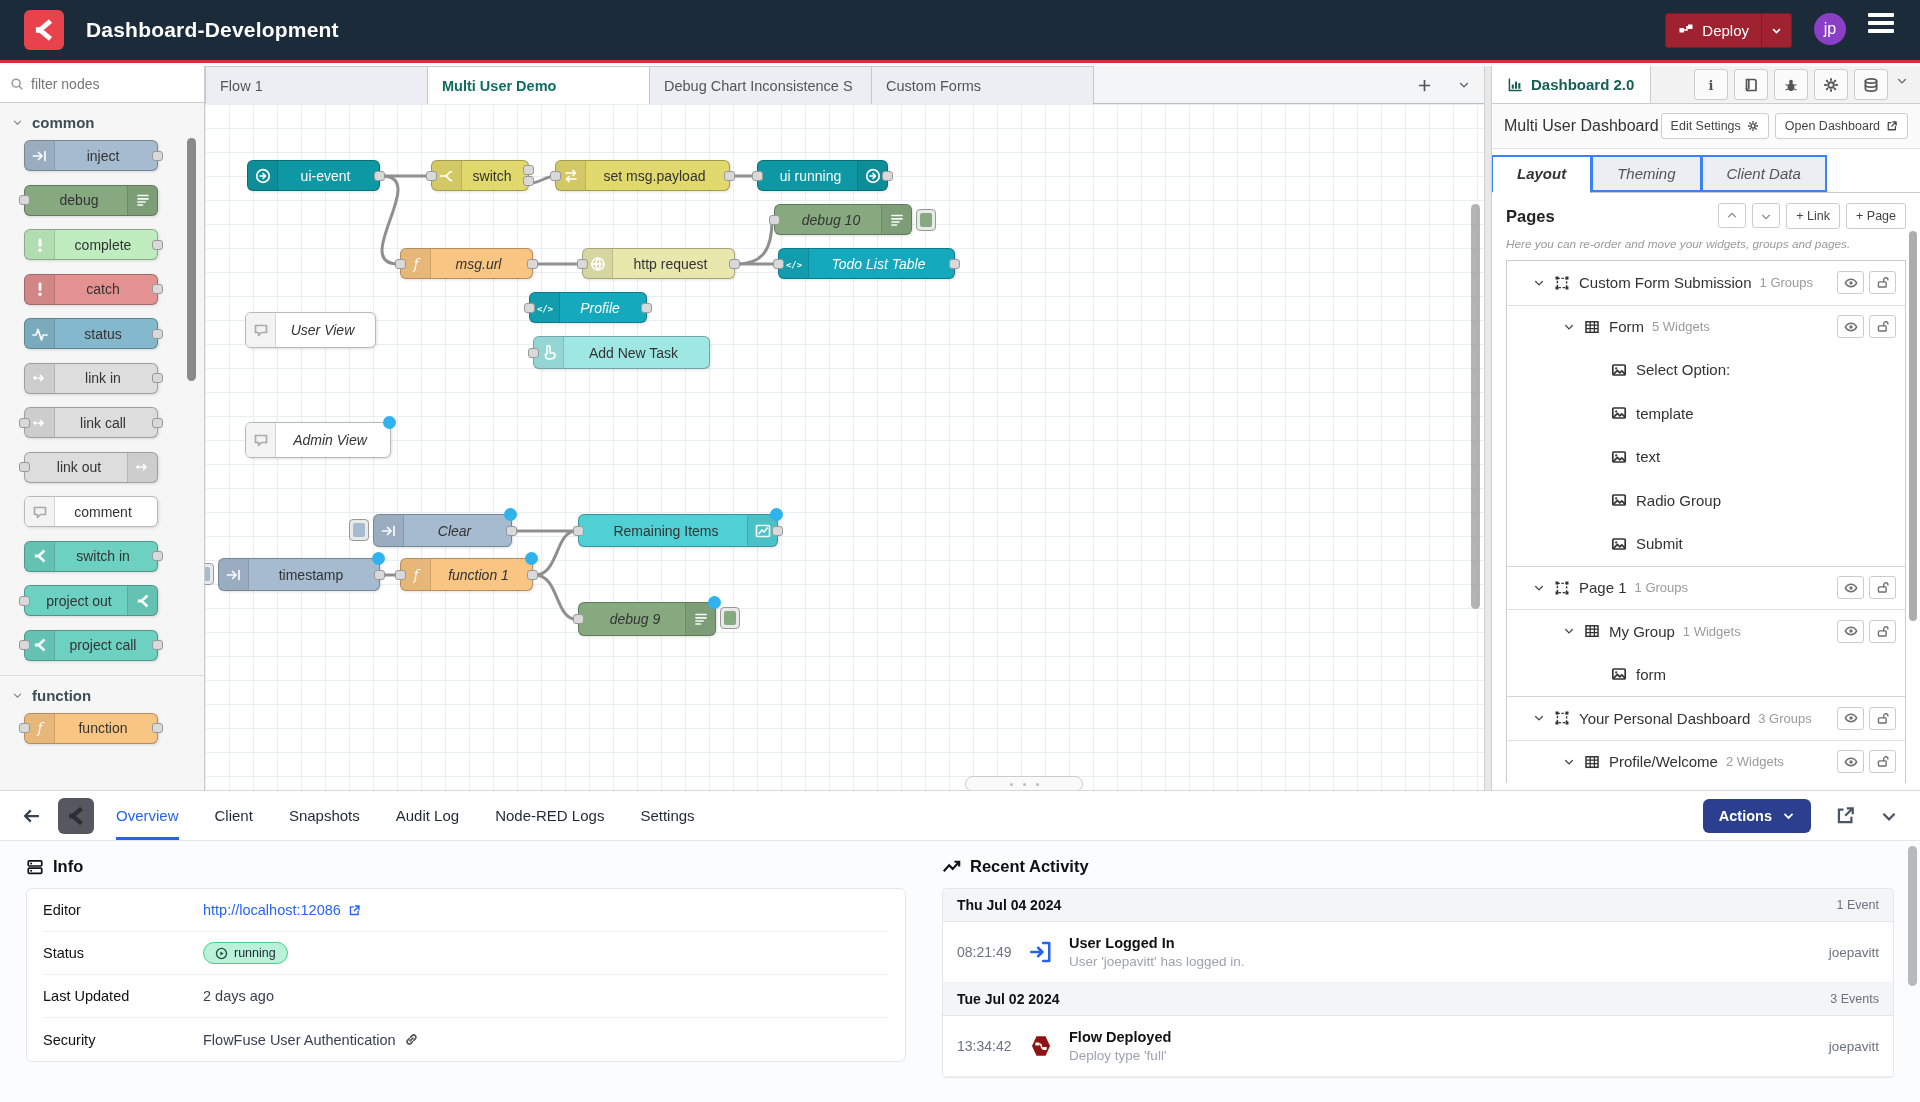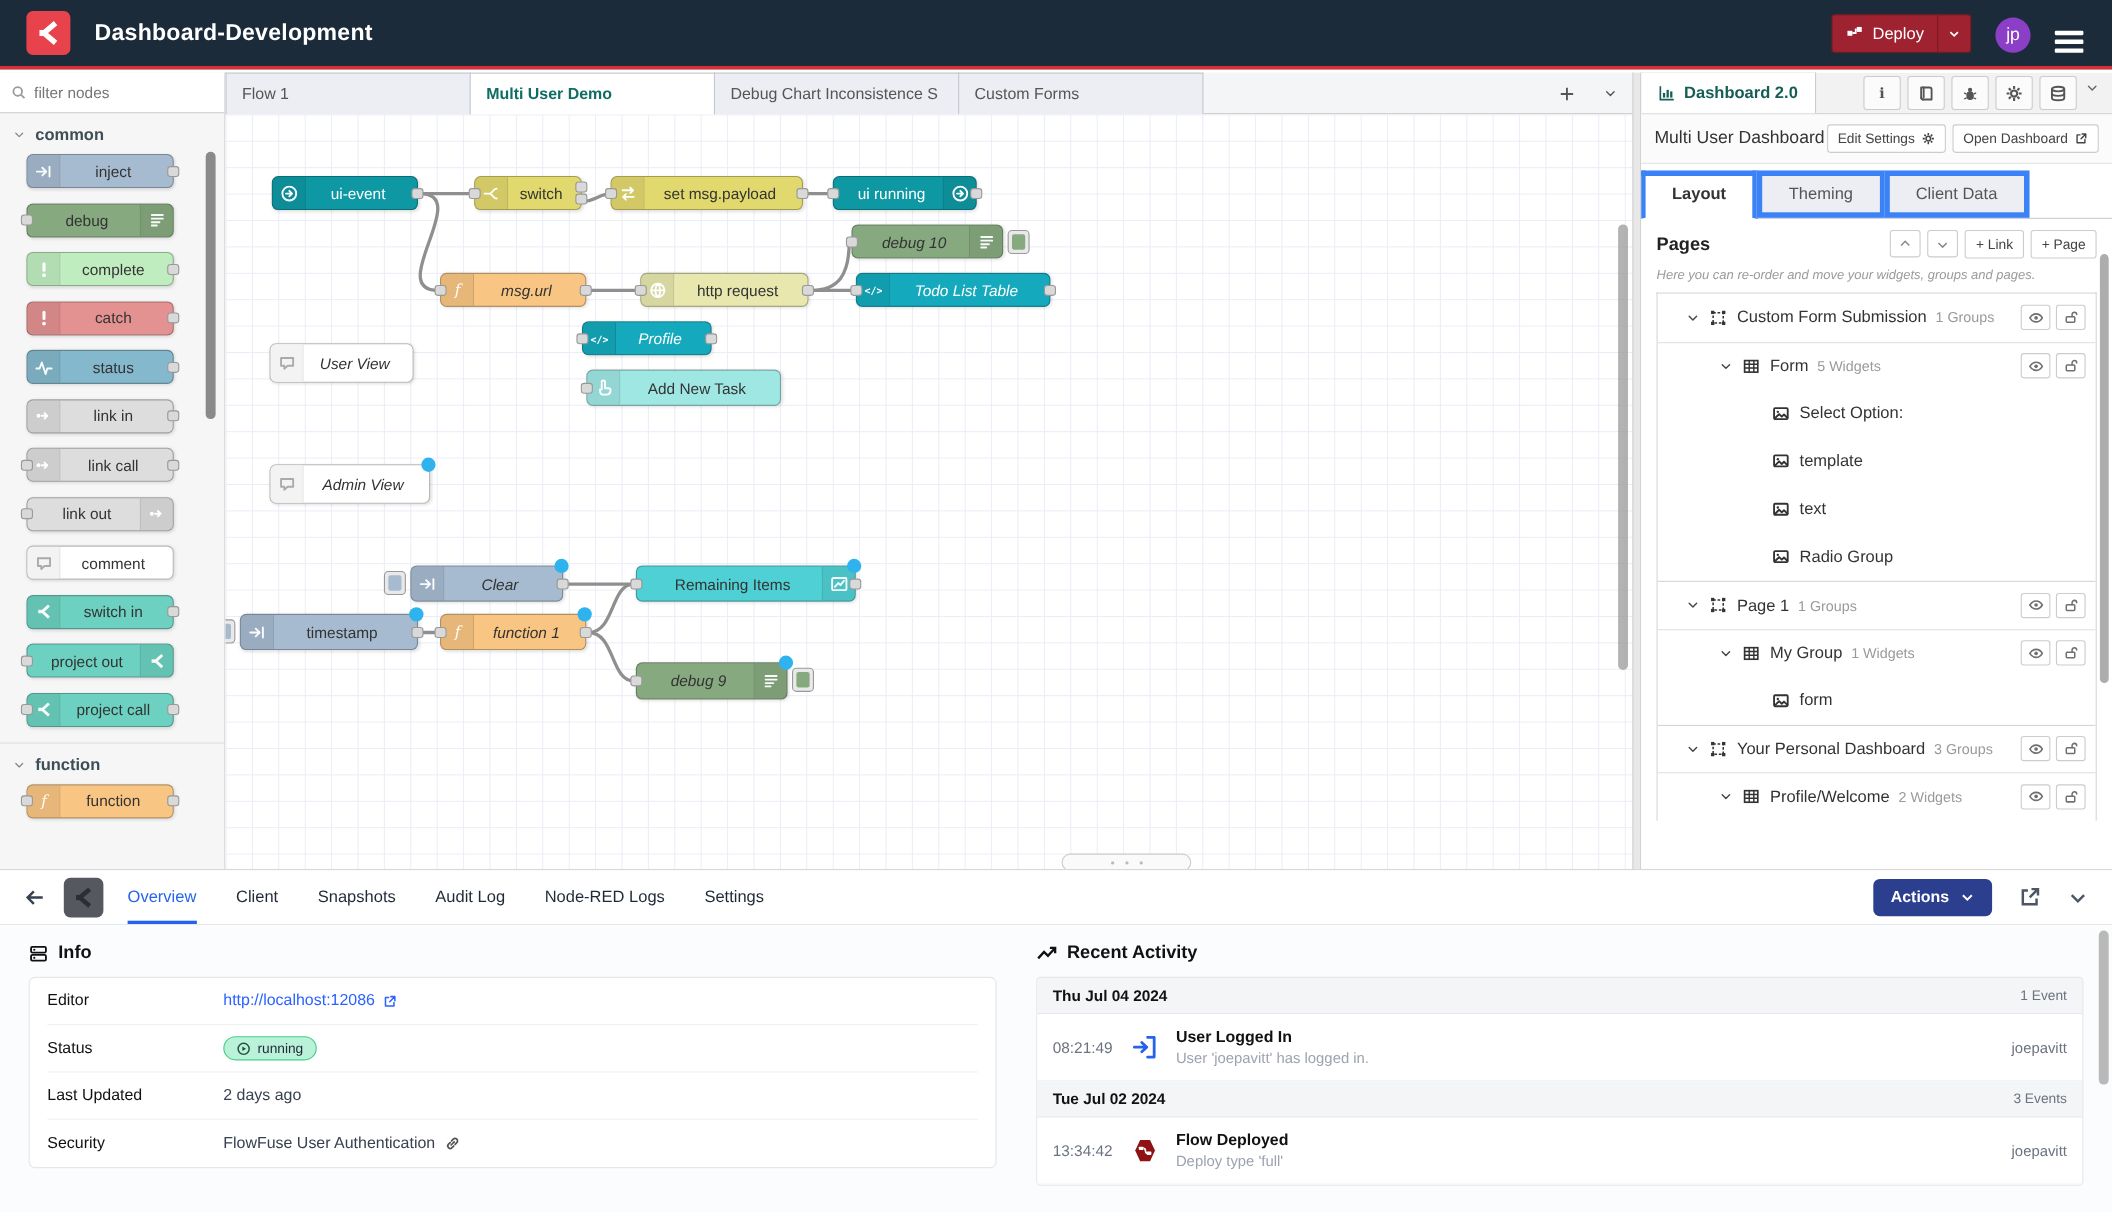--- a/index.html
+++ b/index.html
@@ -5,21 +5,21 @@
   * { margin:0; padding:0; box-sizing:border-box; }
   html,body { width:1920px; height:1102px; overflow:hidden;
     font-family:"Liberation Sans","DejaVu Sans",sans-serif; background:#fff; color:#333; }
 
   
   .hdr { position:absolute; left:0; top:0; width:1920px; height:63px; background:#1c2b3a;
     border-bottom:3px solid #dc2d35; display:flex; align-items:center; }
   .hdr-logo { width:40px; height:40px; margin-left:24px; background:#e8434c; border-radius:6px;
     display:flex; align-items:center; justify-content:center; }
   .hdr-title { color:#fff; font-size:21px; font-weight:bold; margin-left:22px; letter-spacing:.2px; }
-  .hdr-right { margin-left:auto; display:flex; align-items:flex-end; gap:22px; margin-right:26px;padding-left:16px; }
+  .hdr-right { margin-left:auto; display:flex; align-items:flex-start; gap:22px; margin-right:26px;padding-left:16px; }
   .deploy-btn { background:#9e2230; border:1px solid #7c1a25; color:#fff; height:35px; display:flex;
     align-items:center; border-radius:3px; font-size:15px; cursor:pointer; }
   .deploy-btn .dseg { padding:0 12px; display:flex; align-items:center; gap:8px; }
   .deploy-btn .dcaret { border-left:1px solid #7c1a25; padding:0 9px; height:100%; display:flex; align-items:center; }
   .avatar { width:32px; height:32px; border-radius:50%; background:#8a3fc6; color:#fff; font-size:16px;
     display:flex; align-items:center; justify-content:center; }
   .burger { width:26px; display:flex; flex-direction:column; gap:4px; cursor:pointer; }
   .burger span { height:4px; background:#fff; border-radius:1px; }
 
   
@@ -80,22 +80,22 @@
   .sb-tools { margin-left:auto; display:flex; align-items:center; gap:6px; padding:0 8px 3px 0; }
   .sb-tool { width:34px; height:31px; border:1px solid #ccc; background:#fbfbfb; border-radius:3px;
     display:flex; align-items:center; justify-content:center; color:#555; cursor:pointer; }
   .sb-caret { color:#666; padding:0 4px 6px 2px; }
   .sb-name-row { display:flex; align-items:center; padding:9px 12px; background:#fbfbfb; border-bottom:1px solid #e3e3e3; }
   .sb-name { font-size:16px; color:#333; }
   .sb-name-btns { margin-left:auto; display:flex; gap:6px; }
   .mini-btn { border:1px solid #ccc; background:#fff; border-radius:3px; font-size:12.5px; color:#444;
     padding:5px 9px; display:flex; align-items:center; gap:6px; cursor:pointer; white-space:nowrap; }
   .sb-subtabs { display:flex; border-bottom:1px solid #c9ccd4; padding:6px 0 0 0; background:#fff; }
-  .sb-subtab { padding:8px 24px; font-size:15px; color:#555; background:#eceef3; border:5px solid #3b82f6;
-    margin-left:-1px; cursor:pointer; }
+  .sb-subtab { padding:8px 24px; font-size:15px; color:#555; background:#eceef3; border:2px solid #3b82f6;
+    margin-left:-1px; cursor:pointer;font-style:italic; }
   .sb-subtab.active { background:#fff; border-bottom:1px solid #fff; margin-bottom:-1px; font-weight:bold; color:#333; }
   .sb-pages-row { display:flex; align-items:center; padding:10px 14px 6px 14px; }
   .sb-pages-title { font-size:16.5px; font-weight:bold; color:#222; }
   .sb-pages-btns { margin-left:auto; display:flex; gap:6px; }
   .sq-btn { width:28px; height:25px; border:1px solid #ccc; background:#fff; border-radius:3px; color:#777;
     display:flex; align-items:center; justify-content:center; cursor:pointer; }
   .sb-help { font-style:italic; color:#9a9a9a; font-size:11.8px; padding:2px 14px 9px 14px; }
   .sb-tree { margin:0 14px; border:1px solid #ccc; border-bottom:none; }
   .tree-row { display:flex; align-items:center; height:43.5px; background:#fff; font-size:15px; color:#333; }
   .tree-row.t-page { border-top:1px solid #d5d5d5; }
@@ -775,20 +775,30 @@
       <div class="tree-row t-widget" style="padding-left: 104px;">
         <span class="t-icon">
           <svg width="16" height="16" viewBox="0 0 16 16">
             <rect x="1.8" y="3" width="12.4" height="10" rx="1" stroke="currentColor" fill="none" stroke-width="1.7" stroke-linecap="round" stroke-linejoin="round"></rect>
             <circle cx="5.2" cy="6.4" r="1.1" fill="currentColor"></circle>
             <path d="M3 11.8l3.4-3.4 2.4 2.4 2-2 3 3" stroke="currentColor" fill="none" stroke-width="1.7" stroke-linecap="round" stroke-linejoin="round"></path>
           </svg>
         </span>
         <span class="t-label">Radio Group</span>
       </div>
+      <div class="tree-row t-widget" style="padding-left: 104px;">
+        <span class="t-icon">
+          <svg width="16" height="16" viewBox="0 0 16 16">
+            <rect x="1.8" y="3" width="12.4" height="10" rx="1" stroke="currentColor" fill="none" stroke-width="1.7" stroke-linecap="round" stroke-linejoin="round"></rect>
+            <circle cx="5.2" cy="6.4" r="1.1" fill="currentColor"></circle>
+            <path d="M3 11.8l3.4-3.4 2.4 2.4 2-2 3 3" stroke="currentColor" fill="none" stroke-width="1.7" stroke-linecap="round" stroke-linejoin="round"></path>
+          </svg>
+        </span>
+        <span class="t-label">Submit</span>
+      </div>
       <div class="tree-row t-page" style="padding-left: 26px;">
         <span class="t-chev">
           <svg width="12" height="12" viewBox="0 0 16 16">
             <path d="M3.5 6l4.5 4.5L12.5 6" stroke="currentColor" fill="none" stroke-width="1.7" stroke-linecap="round" stroke-linejoin="round"></path>
           </svg>
         </span>
         <span class="t-icon">
           <svg width="16" height="16" viewBox="0 0 16 16">
             <rect x="3.4" y="3.4" width="9.2" height="9.2" stroke="currentColor" fill="none" stroke-width="1.4" stroke-dasharray="2.4 1.6"></rect>
             <rect x="1.5" y="1.5" width="3" height="3" fill="currentColor"></rect>

